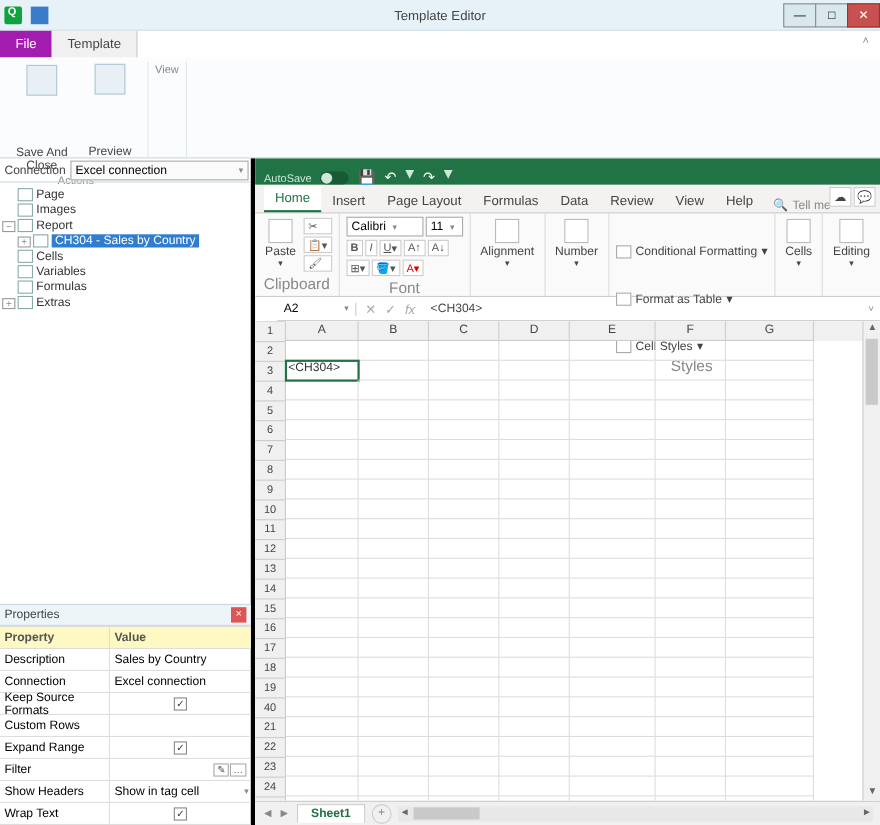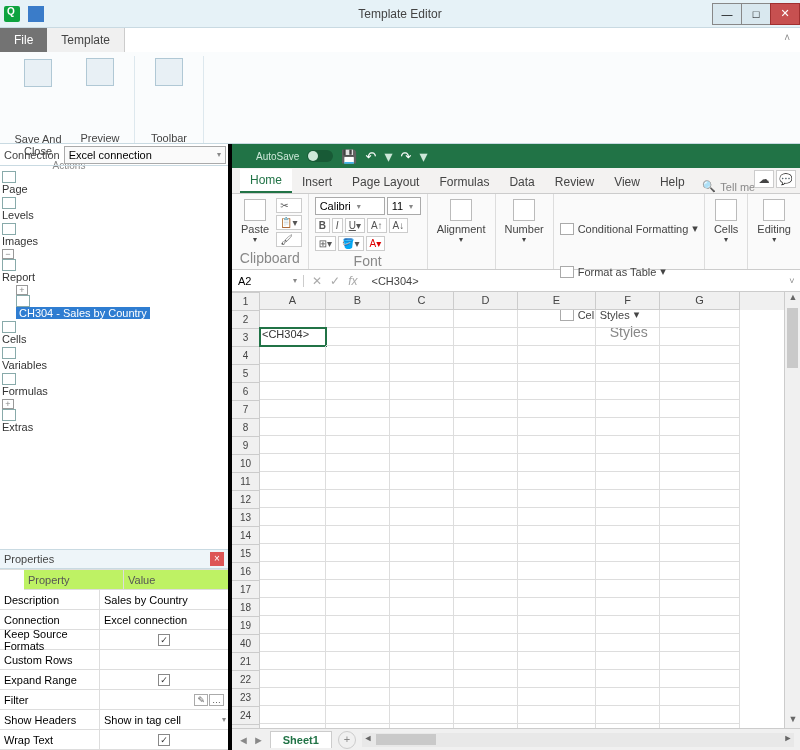--- a/index.html
+++ b/index.html
@@ -11,21 +11,21 @@
 .titlebar .qicon::after { content: "Q"; color: #fff; font-size: 10px; font-weight: bold; position: absolute; left: 3px; top: 0; }
 .titlebar .save-icon { width: 16px; height: 16px; margin-left: 4px; background: #3a7cc9; position: relative; }
 .titlebar .title { position: absolute; left: 50%; transform: translateX(-50%); font-size: 12px; color: #444; }
 .winbtns { margin-left: auto; display: flex; }
 .winbtn { width: 30px; height: 22px; display: flex; align-items: center; justify-content: center; font-size: 11px; border: 1px solid #888; margin-left: -1px; background: #d9e8ef; }
 .winbtn.close { background: #c75050; color: #fff; border-color: #a03030; }
 .winbtn.minimize, .winbtn.maximize { background: #d9e8ef; }
 
 
 .tabrow { height: 24px; background: #fff; display: flex; align-items: stretch; position: relative; }
-.tab-file { background: #737373; color: #fff; padding: 0 14px; font-size: 12px; display: flex; align-items: center; }
+.tab-file { background: #a21caf; color: #fff; padding: 0 14px; font-size: 12px; display: flex; align-items: center; }
 .tab-template { padding: 0 14px; font-size: 12px; display: flex; align-items: center; color: #444; border-right: 1px solid #ccc; background: #f0f0f0; }
 .tabrow .collapse { position: absolute; right: 10px; top: 4px; color: #888; font-size: 10px; }
 
 
 .ribbon { height: 92px; border-bottom: 1px solid #c9dae2; display: flex; padding: 4px 4px 0; gap: 0; background: #fafcfd; }
 .ribgroup { display: flex; flex-direction: column; align-items: center; padding: 0 6px; border-right: 1px solid #dde8ee; }
 .ribgroup .btns { display: flex; gap: 6px; flex: 1; }
 .ribbtn { display: flex; flex-direction: column; align-items: center; justify-content: center; width: 56px; padding-top: 2px; cursor: pointer; gap: 44px; }
 .ribbtn.wide { width: 62px; }
 .ribicon { width: 28px; height: 28px; margin-bottom: 2px; background: #e8f0f5; border: 1px solid #b0c8d5; position: relative; }
@@ -38,44 +38,44 @@
 .leftpane { width: 232px; border-right: 4px solid #000000; display: flex; flex-direction: column; }
 
 
 .connbar { height: 22px; display: flex; align-items: center; border-bottom: 1px solid #c9dae2; }
 .connbar .lbl { font-size: 11px; color: #444; padding: 0 4px; }
 .connbar .sel { flex: 1; font-size: 11px; border: 1px solid #aaa; height: 18px; padding: 0 4px; margin-right: 2px; background: #fafafa; display: flex; align-items: center; justify-content: space-between; }
 .connbar .sel .dd { font-size: 8px; color: #888; }
 
 
 .tree { flex: 1; overflow: auto; padding: 4px 2px; }
-.treenode { display: flex; align-items: flex-start; font-size: 11px; color: #333; padding: 1px 0; cursor: pointer; white-space: nowrap; flex-direction: column; }
+.treenode { display: flex; align-items: flex-end; font-size: 11px; color: #333; padding: 1px 0; cursor: pointer; white-space: nowrap; }
 .treenode .exp { width: 12px; text-align: center; color: #888; font-size: 9px; border: 1px solid #999; height: 10px; line-height: 8px; margin-right: 2px; }
 .treenode .noexp { width: 12px; margin-right: 2px; }
 .treenode .ticon { width: 14px; height: 12px; margin-right: 3px; background: #fff; border: 1px solid #8aa; position: relative; }
 .treenode.indent1 { padding-left: 14px; }
 .treenode.sel .txt { background: #2f7dd1; color: #fff; padding: 0 3px; }
 
 
 .propshdr { height: 20px; background: #eef5f9; border-top: 1px solid #c9dae2; border-bottom: 1px solid #c9dae2; display: flex; align-items: center; padding: 0 4px; font-size: 11px; color: #444; }
 .propshdr .xbtn { margin-left: auto; width: 14px; height: 14px; background: #d55; color: #fff; font-size: 10px; text-align: center; line-height: 13px; }
 .propgrid { border-top: 1px solid #ddd; }
 .proprow { display: flex; border-bottom: 1px solid #ddd; font-size: 11px; height: 20px; }
-.proprow.hdr { background: #bef264; color: #555; font-weight: normal; margin-left: 24px; }
+.proprow.hdr { background: #fef9c3; color: #555; font-weight: bold; }
 .propcell { padding: 2px 4px; display: flex; align-items: center; }
 .propcell.k { width: 100px; border-right: 1px solid #ddd; }
 .propcell.v { flex: 1; position: relative; }
 .chk { width: 12px; height: 12px; border: 1px solid #888; display: inline-flex; align-items: center; justify-content: center; font-size: 9px; color: #333; margin: 0 auto; }
 .propcell.v .dd2 { position: absolute; right: 2px; font-size: 8px; color: #888; }
 .propcell.v .filterbtns { margin-left: auto; display: flex; gap: 1px; }
 .propcell.v .filterbtns span { border: 1px solid #aaa; font-size: 9px; padding: 0 2px; color: #555; }
 
 
 .excelarea { flex: 1; display: flex; flex-direction: column; background: #fff; }
-.xtitlebar { height: 24px; background: #217346; display: flex; align-items: center; padding: 0 24px; gap: 8px; }
+.xtitlebar { height: 24px; background: #217346; display: flex; align-items: flex-end; padding: 0 8px; gap: 8px; }
 .xtitlebar .autosave { font-size: 10px; color: #cde8d9; }
 .xtitlebar .pill { width: 26px; height: 12px; border-radius: 6px; background: #185a36; position: relative; }
 .xtitlebar .pill::after { content: ""; width: 10px; height: 10px; background: #cde8d9; border-radius: 50%; position: absolute; left: 1px; top: 1px; }
 .xtitlebar .xicon { color: #fff; font-size: 13px; }
 .xtitlebar .sep { color: #cde8d9; }
 
 .xtabs { height: 26px; display: flex; align-items: flex-end; border-bottom: 1px solid #ccc; padding-left: 8px; gap: 0; background: #f3f2f1; position: relative; }
 .xtab { font-size: 12px; color: #444; padding: 4px 10px; cursor: pointer; }
 .xtab.active { border-bottom: 2px solid #217346; color: #217346; background: #fff; }
 .xtabs .tellme { margin-left: 8px; display: flex; align-items: center; gap: 4px; color: #888; font-size: 11px; }
@@ -90,21 +90,21 @@
 .xbtn-big .icn { width: 22px; height: 22px; border: 1px solid #bbb; margin-bottom: 2px; background: #fff; }
 .xcol { display: flex; flex-direction: column; gap: 2px; justify-content: center; }
 .xsmall { font-size: 10px; color: #555; border: 1px solid #ccc; padding: 0 3px; height: 15px; display: flex; align-items: center; cursor: pointer; background: #fff; }
 .fontrow { display: flex; gap: 2px; align-items: center; }
 .fontsel { font-size: 11px; border: 1px solid #aaa; padding: 0 4px; height: 18px; display: flex; align-items: center; background: #fff; }
 .fontsel .dd { font-size: 8px; color: #888; margin-left: 6px; }
 .stylerow { font-size: 11px; color: #444; display: flex; align-items: center; gap: 4px; padding: 1px 0; cursor: pointer; margin-top: 24px; }
 .stylerow .sicn { width: 14px; height: 12px; border: 1px solid #aaa; background: #fff; }
 
 
-.xformula { height: 22px; border-bottom: 1px solid #ccc; display: flex; align-items: center; }
+.xformula { height: 22px; border-bottom: 1px solid #ccc; display: flex; align-items: center; margin-left: 20px; }
 .namebox { width: 72px; border-right: 1px solid #ccc; font-size: 11px; padding: 0 6px; display: flex; align-items: center; justify-content: space-between; }
 .namebox .dd { font-size: 8px; color: #888; }
 .fbtns { display: flex; gap: 8px; padding: 0 8px; color: #aaa; font-size: 12px; }
 .fbar { flex: 1; font-size: 11px; padding: 0 6px; color: #444; }
 .fexpand { width: 16px; text-align: center; color: #888; font-size: 9px; }
 
 
 .xgrid { flex: 1; display: flex; overflow: hidden; position: relative; }
 .rowhdrs { width: 28px; background: #f0f0f0; }
 .colwrap { flex: 1; display: flex; flex-direction: column; }
@@ -158,50 +158,39 @@
         <div class="riblabel">Save And Close</div>
       </div>
       <div class="ribbtn">
         <div class="ribicon"></div>
         <div class="riblabel"><span>Preview</span><br><span class="dd">▾</span></div>
       </div>
     </div>
     <div class="grouplabel">Actions</div>
   </div>
   <div class="ribgroup">
-    <div class="btns">
-      <div class="ribbtn">
-        <div class="ribicon"></div>
-        <div class="riblabel">Toolbar</div>
-      </div>
-    </div>
     <div class="grouplabel">View</div>
   </div>
 </div>
 
 <div class="main">
   <div class="leftpane">
     <div class="connbar">
       <span class="lbl">Connection</span>
       <div class="sel">
         <span>Excel connection</span>
           <span class="dd">▾</span>
       </div>
     </div>
 
     <div class="tree">
       <div class="treenode">
           <span class="noexp"></span>
           <span class="ticon"></span>
           <span class="txt">Page</span>
-        </div>
-      <div class="treenode">
-          <span class="noexp"></span>
-          <span class="ticon"></span>
-          <span class="txt">Levels</span>
         </div>
       <div class="treenode">
           <span class="noexp"></span>
           <span class="ticon"></span>
           <span class="txt">Images</span>
         </div>
       <div class="treenode">
           <span class="exp">−</span>
           <span class="ticon"></span>
           <span class="txt">Report</span>

